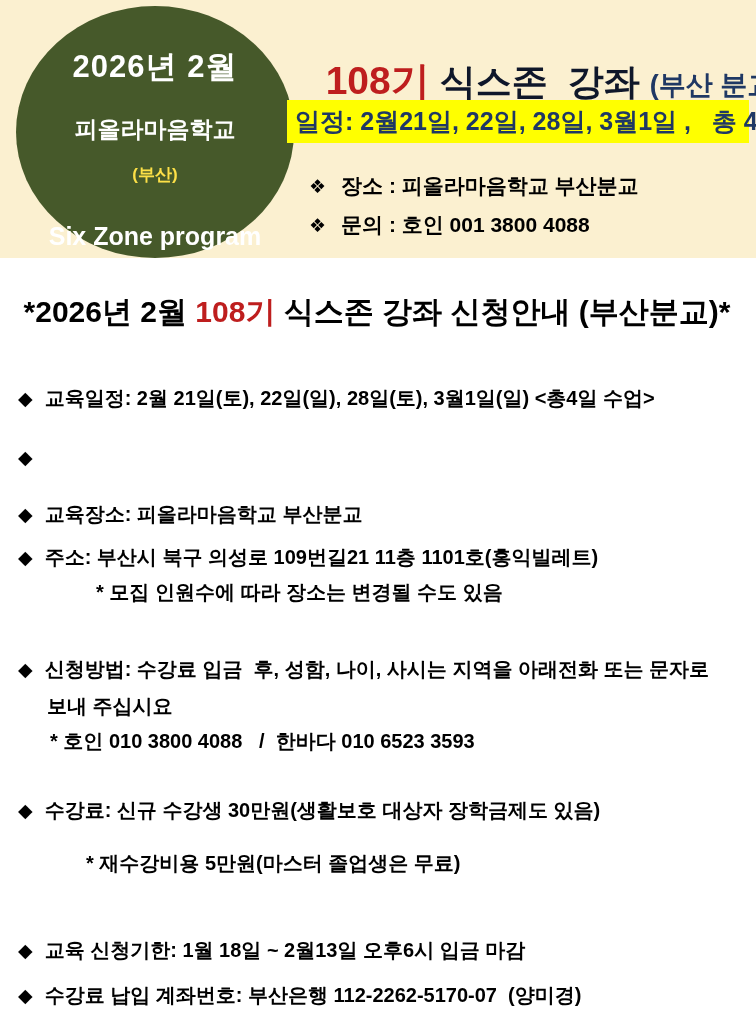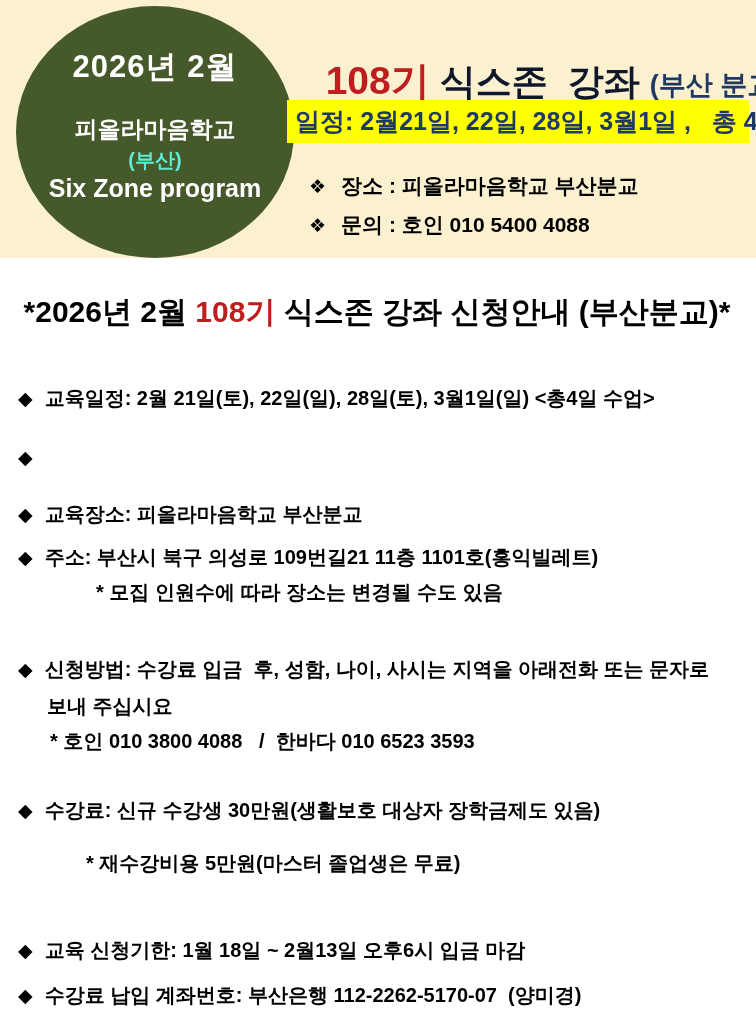--- a/index.html
+++ b/index.html
@@ -25,22 +25,22 @@
     position: absolute;
     left: 16px; top: 6px;
     width: 278px; height: 252px;
     background: #46592A;
     border-radius: 50%;
     color: #ffffff;
     text-align: center;
   }
   .badge-month   { margin-top: 40px; font-size: 31px; letter-spacing: 1px; }
   .badge-school  { margin-top: 26px; font-size: 23px; }
-  .badge-branch  { margin-top: 2px;  font-size: 20px; color: #5eead4; }
-  .badge-program { font-size: 25px; }
+  .badge-branch  { margin-top: 18px;  font-size: 17px; color: #fde047; }
+  .badge-program { margin-top: 36px; font-size: 25px; }
 
   
   .header-right {
     position: absolute;
     left: 287px; top: 0;
     width: 462px; height: 258px;
   }
   .course-title {
     position: absolute;
     left: 12px; top: 36px;
@@ -127,21 +127,21 @@
 
     <div class="schedule-band">일정: 2월21일, 22일, 28일, 3월1일 ,   총 4일</div>
 
     <div class="info-row r0">
       <span class="info-bullet">❖</span>
       <span>장소 : 피올라마음학교 부산분교</span>
     </div>
 
     <div class="info-row r1">
       <span class="info-bullet">❖</span>
-      <span>문의 : 호인 010 5400 4088</span>
+      <span>문의 : 호인 001 3800 4088</span>
     </div>
 
   </div>
 </div>
 
 <div class="notice">
 
   <div class="n-title">
     <span>*2026년 2월 </span><span class="hl">108기</span><span> 식스존 강좌 신청안내 (부산분교)*</span>
   </div>

